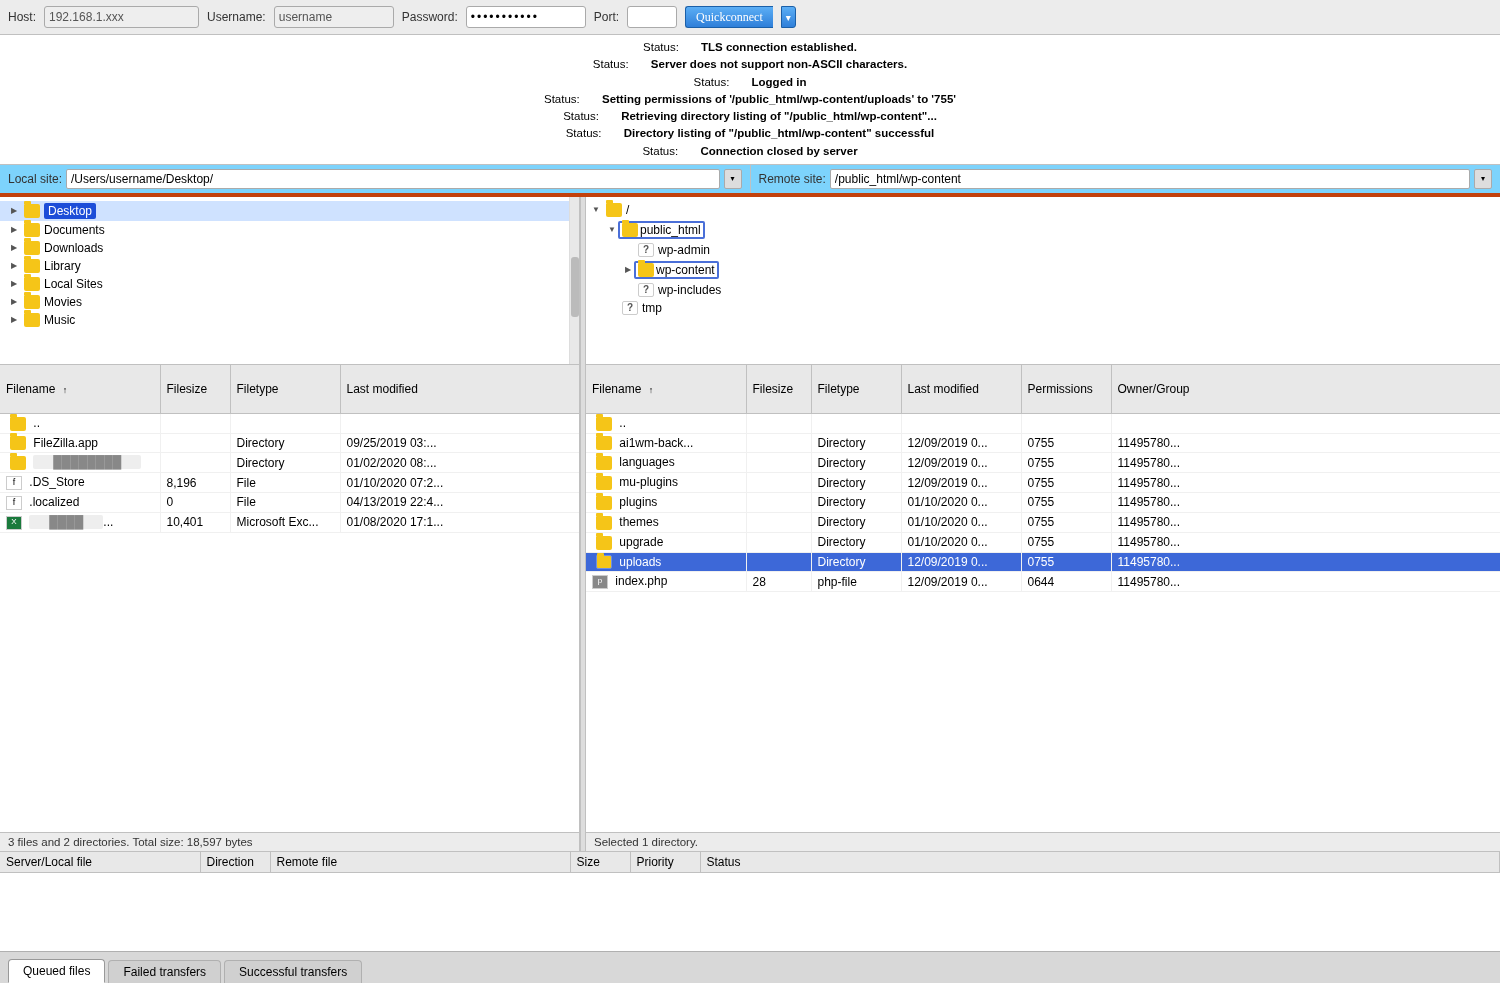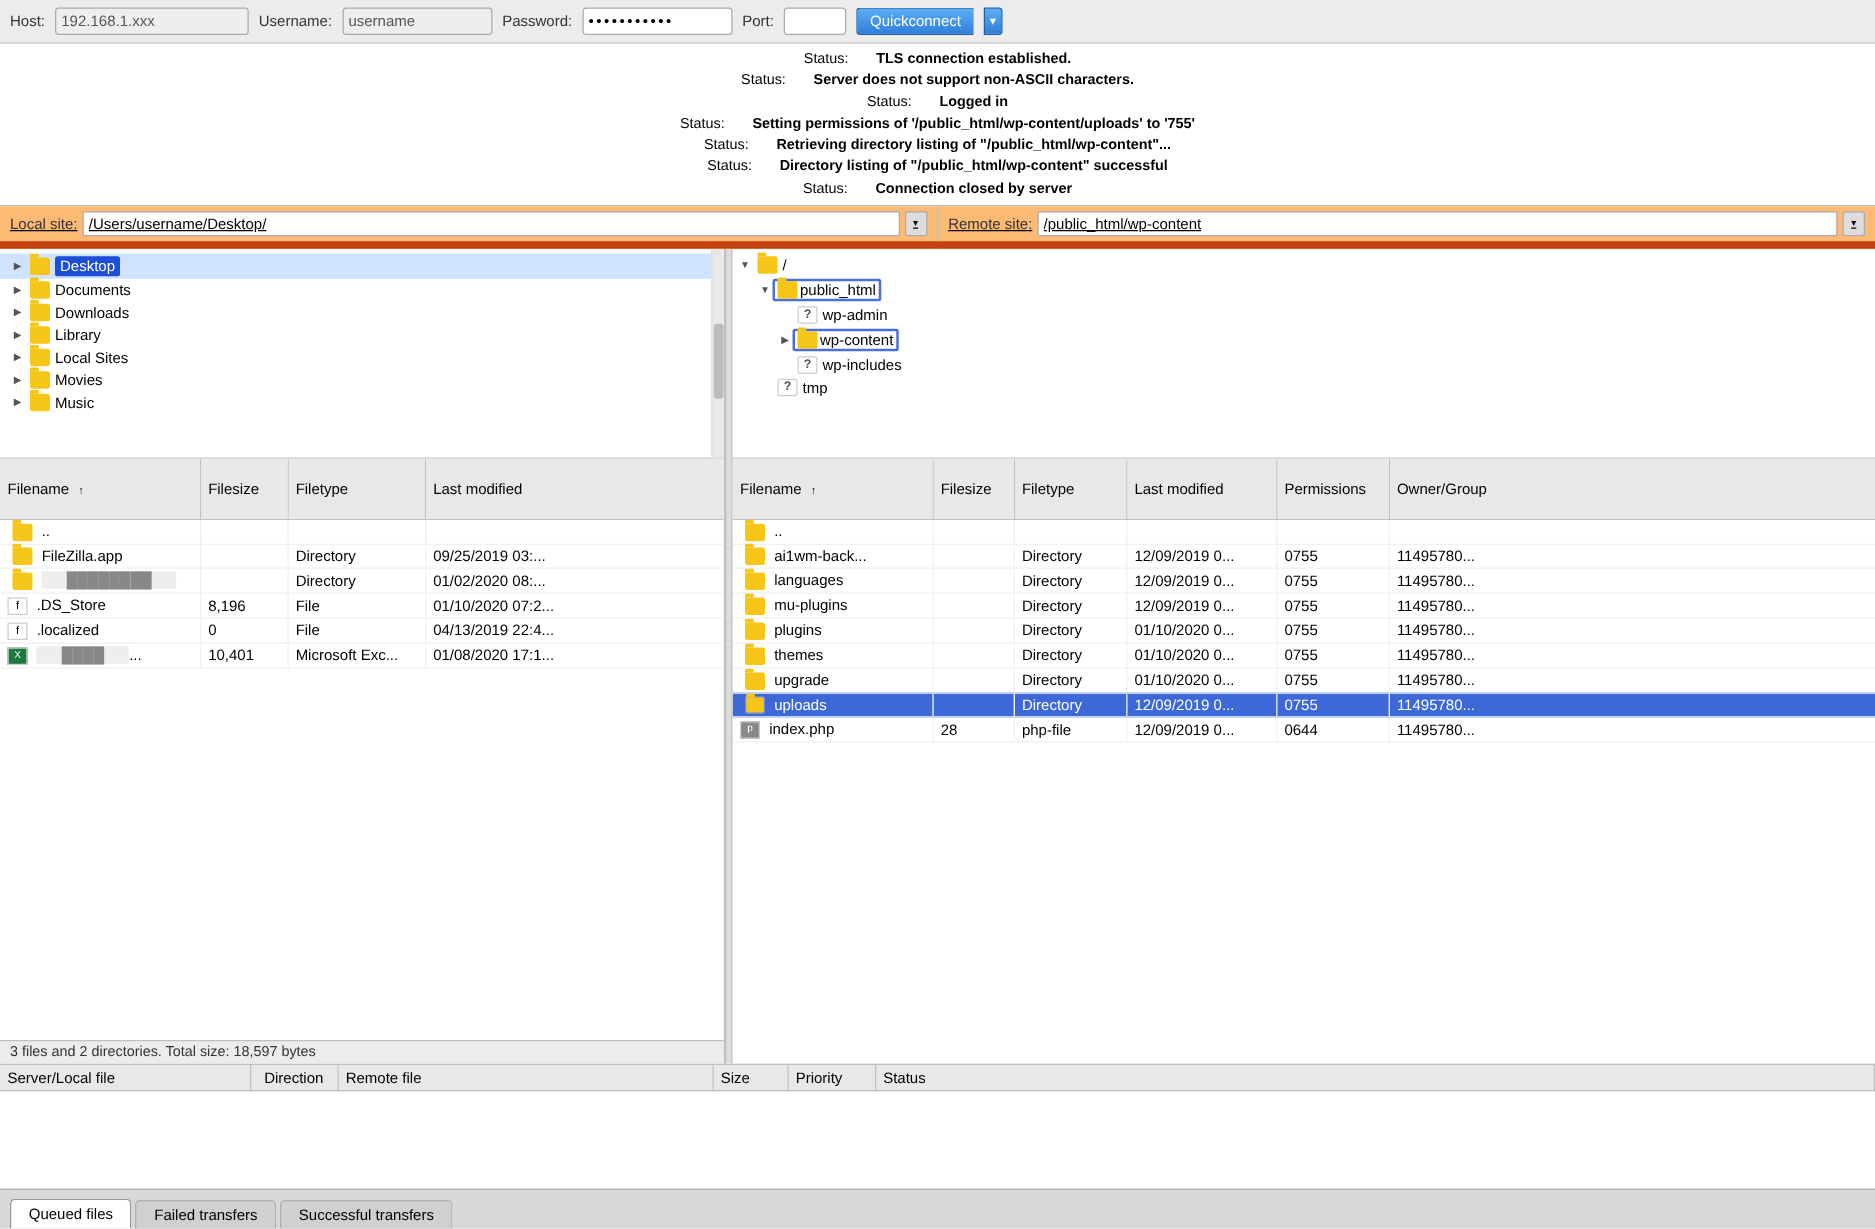--- a/index.html
+++ b/index.html
@@ -40,20 +40,21 @@
     #quickconnect-btn {
       height: 22px;
       background: linear-gradient(to bottom, #5baef5, #2f7fd9);
       color: #fff;
       border: 1px solid #1a5fa8;
       border-right: none;
       border-radius: 3px 0 0 3px;
       padding: 0 10px;
       font-size: 12px;
       cursor: pointer;
+      font-family: Liberation Serif, serif;
     }
     #quickconnect-dropdown {
       height: 22px;
       background: linear-gradient(to bottom, #5baef5, #2f7fd9);
       color: #fff;
       border: 1px solid #1a5fa8;
       border-radius: 0 3px 3px 0;
       padding: 0 4px;
       cursor: pointer;
       font-size: 10px;
@@ -69,23 +70,22 @@
       font-size: 11.5px;
       line-height: 1.5;
     }
     .status-line { display: flex; gap: 8px; justify-content: center; }
     .status-key { color: #000; min-width: 50px; }
     .status-val { color: #000; font-weight: bold; }
 
     
     #site-bar {
       display: flex;
-      border-bottom: 6px solid #c2410c;
-      background: #fdba74;
-      text-decoration: underline;
+      border-bottom: 4px solid #c2410c;
+      background: #7dd3fc;
     }
     .site-path-container {
       display: flex;
       align-items: center;
       flex: 1;
       padding: 4px 8px;
       border-right: 1px solid #c0c0c0;
     }
     .site-path-container:last-child { border-right: none; }
     .site-path-label { font-size: 12px; color: #333; white-space: nowrap; }
@@ -605,29 +605,32 @@
             <td>28</td>
               <td>php-file</td>
               <td>12/09/2019 0...</td>
               <td>0644</td>
               <td>11495780...</td>
           </tr>
         </tbody>
       </table>
     </div>
 
+    <div class="status-bar">
+      <span>Selected 1 directory.</span>
+    </div>
   </div>
 </div>
 
 <div id="transfer-area">
   <table class="transfer-table">
     <thead>
       <tr>
         <th style="width:200px;">Server/Local file</th>
-        <th style="width:70px;text-align:center;">Direction</th>
+        <th style="width:70px;">Direction</th>
         <th style="width:300px;">Remote file</th>
         <th style="width:60px;">Size</th>
         <th style="width:70px;">Priority</th>
         <th>Status</th>
       </tr>
     </thead>
     <tbody>
     </tbody>
   </table>
 </div>

